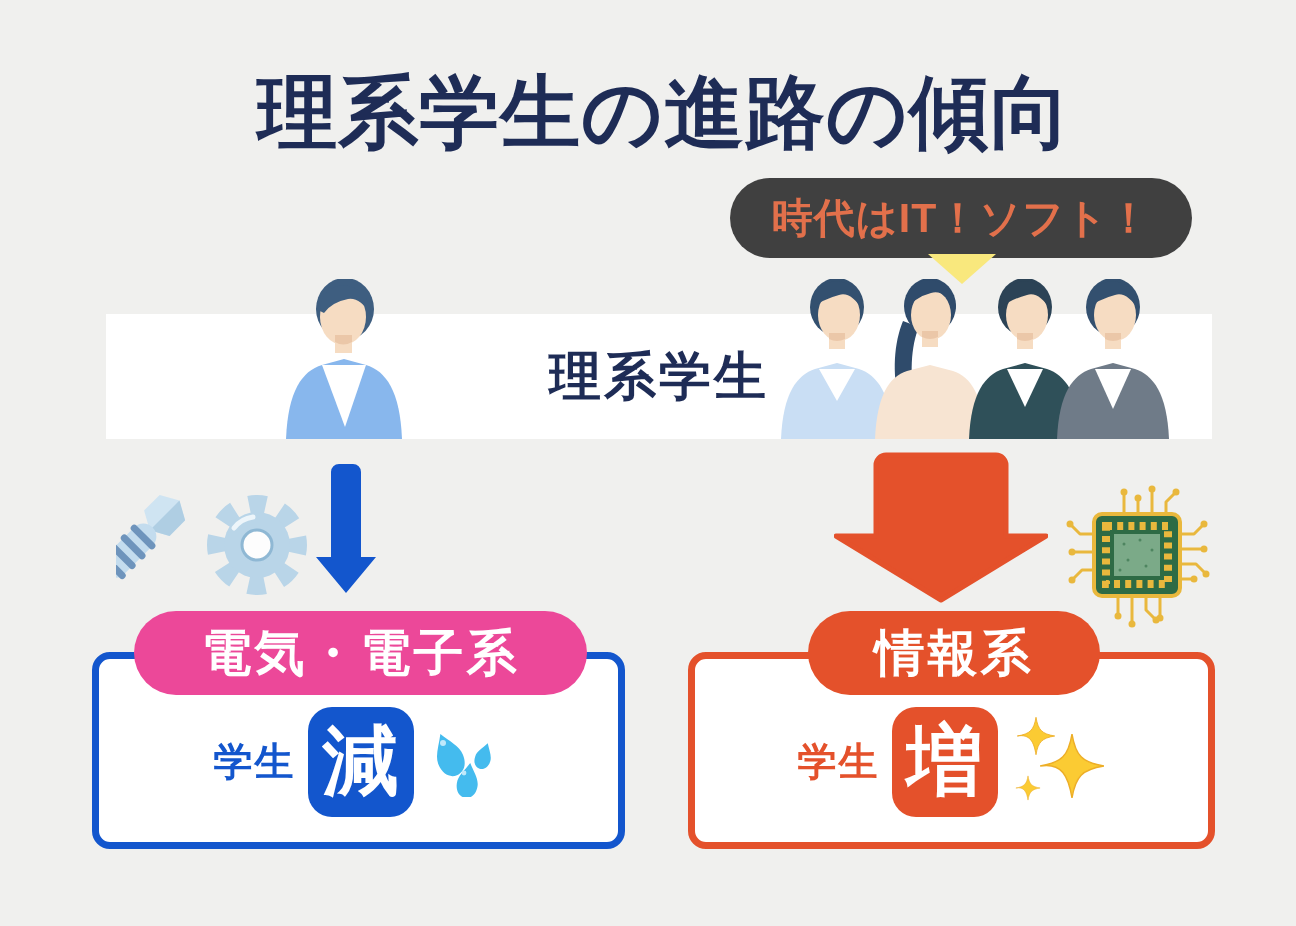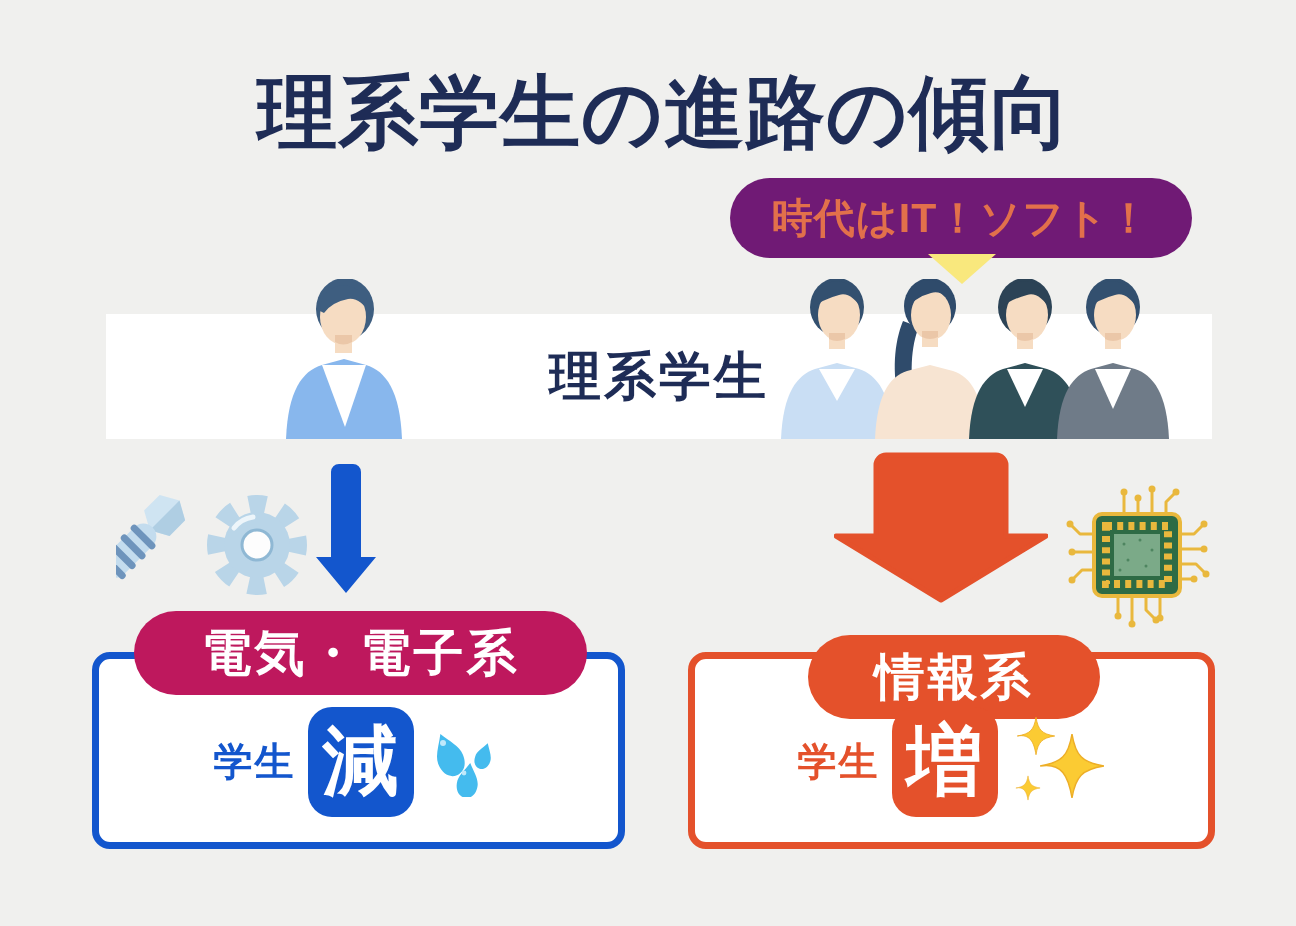--- a/index.html
+++ b/index.html
@@ -16,36 +16,36 @@
   .band{left:106px;top:314px;width:1106px;height:125px;background:#FFFFFF;}
   .band-label{left:106px;top:314px;width:1106px;height:125px;font-size:52px;font-weight:800;letter-spacing:3px;text-align:center;}
 
   .svgbox{display:block;}
 
   .card{background:#fff;border-style:solid;border-width:7px;border-radius:18px;box-sizing:border-box;}
   .card-left{left:92px;top:652px;width:533px;height:197px;}
   .card-right{left:688px;top:652px;width:527px;height:197px;}
   .pill{border-radius:42px;color:#fff;font-size:50px;font-weight:800;letter-spacing:3px;}
   .pill-left{left:134px;top:611px;width:453px;height:84px;}
-  .pill-right{left:808px;top:635px;width:292px;height:84px;}
+  .pill-right{left:808px;top:611px;width:292px;height:84px;}
 
   .row{gap:12px;}
   .row-left{left:92px;top:700px;width:533px;height:124px;}
   .row-right{left:688px;top:700px;width:527px;height:124px;}
   .students-word{font-size:39px;font-weight:800;letter-spacing:2px;}
   .badge{width:106px;height:110px;border-radius:24px;color:#fff;font-size:76px;font-weight:800;}
 </style>
 </head>
 <body>
 
 <div class="canvas" style="background-color: rgb(240, 240, 238);">
 
   <div class="abs title" style="color: rgb(30, 44, 86);">理系学生の進路の傾向</div>
 
-  <div class="abs bubble flexc" style="background-color: #701a75;">
+  <div class="abs bubble flexc" style="background-color: #404040;">
     <span style="color: rgb(226, 112, 75);">時代はIT！ソフト！</span>
   </div>
   <div class="abs bubble-tail"></div>
 
   <div class="abs band" style="background-color: rgb(255, 255, 255);"></div>
   <div class="abs band-label flexc" style="color: rgb(30, 44, 86);">理系学生</div>
 
   <svg class="abs svgbox" style="left:272px;top:279px;" width="145" height="160" viewBox="0 0 145 160">
     <ellipse cx="73" cy="30" rx="29" ry="31" fill="#3E5E80"></ellipse>
     <ellipse cx="71" cy="38" rx="23" ry="28" fill="#F6DCC2"></ellipse>
@@ -168,21 +168,21 @@
       <circle cx="62" cy="62" r="1.5"></circle>
         <circle cx="78" cy="58" r="1.5"></circle>
         <circle cx="90" cy="68" r="1.5"></circle>
       <circle cx="66" cy="78" r="1.5"></circle>
         <circle cx="84" cy="84" r="1.5"></circle>
         <circle cx="58" cy="88" r="1.5"></circle>
     </g>
   </svg>
 
   <div class="abs card card-left" style="border-color: rgb(19, 86, 205);"></div>
-  <div class="abs pill pill-left flexc" style="background-color: #be185d;">
+  <div class="abs pill pill-left flexc" style="background-color: #ec4899;">
     <span>電気・電子系</span>
   </div>
   <div class="abs row row-left flexc">
     <span class="students-word" style="color: rgb(19, 86, 205);">学生</span>
     <span class="badge flexc" style="background-color: rgb(19, 86, 205);">減</span>
     <svg class="svgbox" width="78" height="70" viewBox="0 0 78 70">
       <g fill="#44BBEE">
         <path transform="translate(22,26) rotate(-22) scale(1.2)" d="M0,-17 C5,-8 11,-2 11,6 C11,15 6,20 0,20 C-6,20 -11,15 -11,6 C-11,-2 -5,-8 0,-17 Z"></path>
         <path transform="translate(58,28) rotate(18) scale(0.72)" d="M0,-17 C5,-8 11,-2 11,6 C11,15 6,20 0,20 C-6,20 -11,15 -11,6 C-11,-2 -5,-8 0,-17 Z"></path>
         <path transform="translate(42,52) rotate(8) scale(0.95)" d="M0,-17 C5,-8 11,-2 11,6 C11,15 6,20 0,20 C-6,20 -11,15 -11,6 C-11,-2 -5,-8 0,-17 Z"></path>

